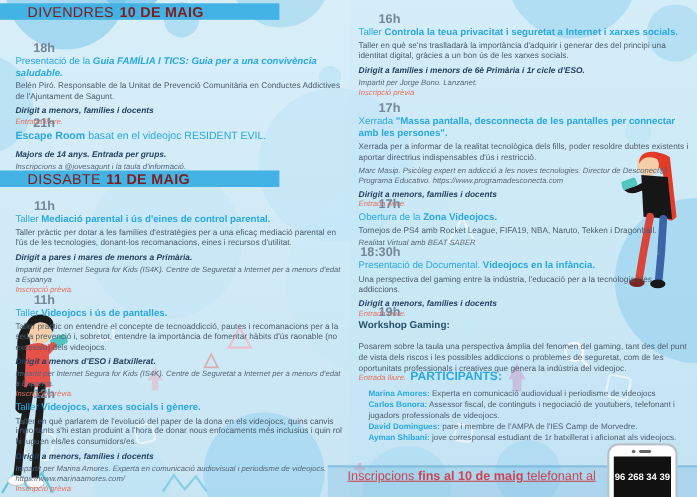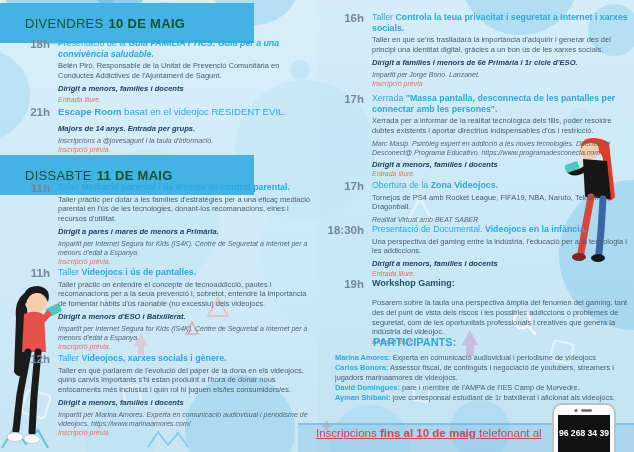--- a/index.html
+++ b/index.html
@@ -6,26 +6,26 @@
   .page{
     position:relative;width:634px;height:452px;overflow:hidden;
     background:linear-gradient(180deg,#d4edf9 0%,#cbe8f6 55%,#c3e3f3 100%);
     font-family:"Liberation Sans", sans-serif;
   }
   .bgsvg{position:absolute;left:0;top:0;z-index:0;}
   .person{position:absolute;z-index:1;}
   .person-left{left:2px;top:282px;}
   .person-right{left:565px;top:133px;}
   .band{
-    position:absolute;left:0;width:254px;height:40px;background:#43b2e4;color:#14532d;
+    position:absolute;left:0;width:254px;height:15px;background:#43b2e4;color:#7f1d1d;
     display:flex;align-items:center;padding-left:25px;box-sizing:border-box;
     font-size:13px;z-index:2;letter-spacing:.3px;
   }
   .band .d2{font-weight:bold;margin-left:5px;}
-  .ev{position:absolute;display:flex;z-index:2;}
+  .ev{position:absolute;display:flex;z-index:2;flex-direction:column;}
   .evL{left:14px;width:300px;justify-content:space-between;}
   .evR{left:326px;width:306px;}
   .tm{flex:none;width:44px;text-align:right;font-weight:bold;color:#74879a;
       font-size:11.5px;padding-right:8px;box-sizing:border-box;}
   .evR .tm{width:46px;}
   .ct{flex:1;min-width:0;}
   .ti{font-size:8.8px;color:#2aa9e1;line-height:1.22;margin-bottom:2px;}
   .ti b{font-weight:bold;}
   .ti.ital b{font-style:italic;}
   .tidark{font-size:9px;color:#28506b;font-weight:bold;margin-bottom:10px;}
@@ -226,21 +226,21 @@
     <div class="ct">
       <div class="tidark">Workshop Gaming:</div>
       <div class="bd" style="margin-bottom:1px">Posarem sobre la taula una perspectiva àmplia del fenomen del gaming, tant des del punt de vista dels riscos i les possibles addiccions o problemes de seguretat, com de les oportunitats professionals i creatives que genera la indústria del videojoc.</div>
       <div class="note">Entrada lliure.</div>
     </div>
   </div>
 
   <div class="parts">
     <div class="pt">PARTICIPANTS:</div>
     <div class="prow"><b>Marina Amores:</b> <span>Experta en comunicació audiovidual i periodisme de videojocs</span></div>
-    <div class="prow"><b>Carlos Bonora:</b> <span>Assessor fiscal, de continguts i negociació de youtubers, streamers i jugadors marinaamores de videojocs.</span></div>
+    <div class="prow"><b>Carlos Bonora:</b> <span>Assessor fiscal, de continguts i negociació de youtubers, telefonant i jugadors professionals de videojocs.</span></div>
     <div class="prow"><b>David Domingues:</b> <span>pare i membre de l'AMPA de l'IES Camp de Morvedre.</span></div>
     <div class="prow"><b>Ayman Shibani:</b> <span>jove corresponsal estudiant de 1r batxillerat i aficionat als videojocs.</span></div>
   </div>
 
   <div class="foot-band"></div>
   <div class="foot-text">
     <span>Inscripcions </span><b>fins al 10 de maig</b><span> telefonant al</span>
   </div>
   <svg class="phone" width="66" height="50" viewBox="0 0 66 50">
     <g>

